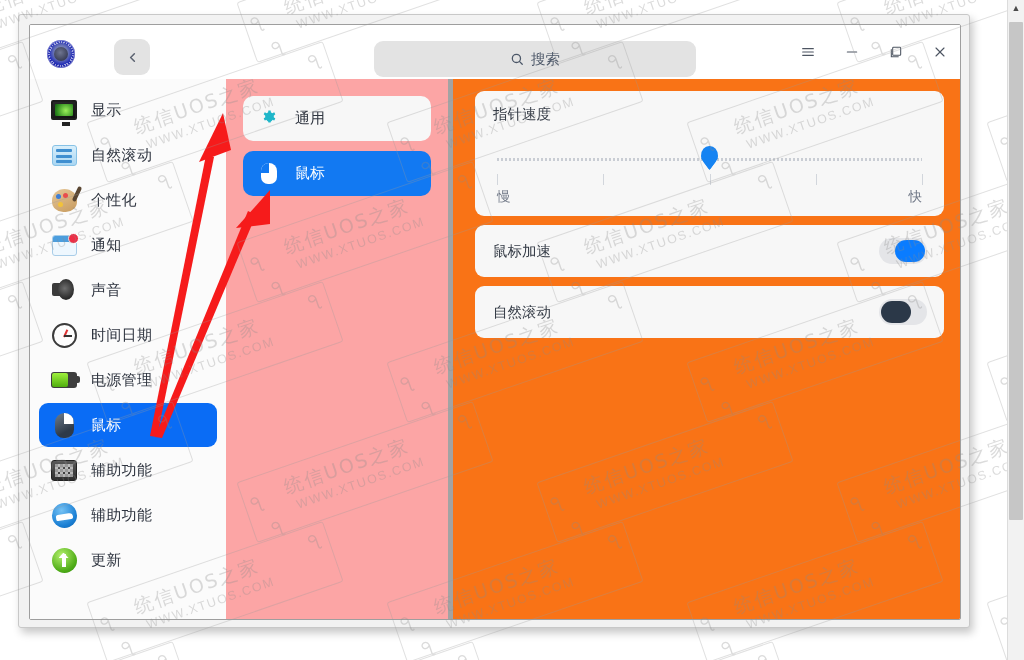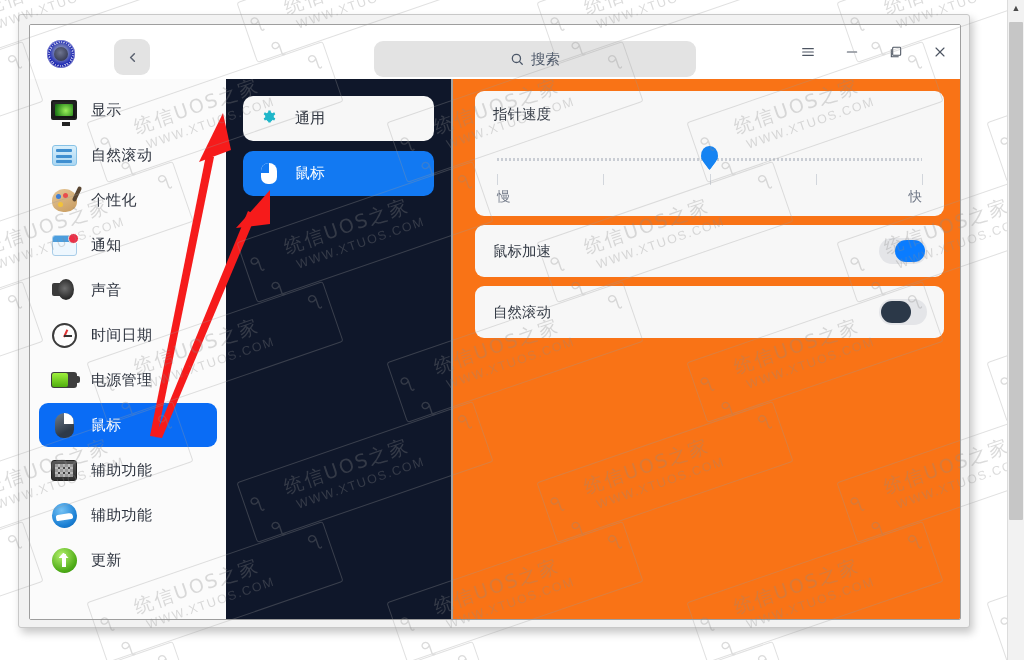--- a/index.html
+++ b/index.html
@@ -182,22 +182,22 @@
   .ic-access::before{content:"";position:absolute;left:4px;top:11px;width:17px;height:6px;border-radius:4px 8px 4px 3px;background:#fff;transform:rotate(-9deg);}
 
   .ic-update{width:25px;height:25px;border-radius:50%;background:radial-gradient(circle at 38% 30%,#b4f06d,#50ad18 65%,#2f8a0c);position:relative;}
   .ic-update::before{content:"";position:absolute;left:10px;top:6px;width:4px;height:13px;background:#fff;}
   .ic-update::after{content:"";position:absolute;left:7px;top:5px;width:10px;height:10px;background:#fff;
     -webkit-clip-path:polygon(50% 0,100% 55%,0 55%);clip-path:polygon(50% 0,100% 55%,0 55%);}
 
   
   #navcol {
     width: 227px; height: 100%;
-    background: #0f172a;
-    border-right: 2px solid #a3a3a3;
+    background: #fca5a5;
+    border-right: 5px solid #a3a3a3;
     padding: 17px 17px 0 17px;
   }
   .nav-item {
     height: 45px; border-radius: 10px;
     display: flex; align-items: center;
     padding-left: 15px; margin-bottom: 10px;
     font-size: 15px; color: #2f3540;
     background: #f7f7f7;
   }
   .nav-item.sel { background: #1279f2; color: #ffffff; }

